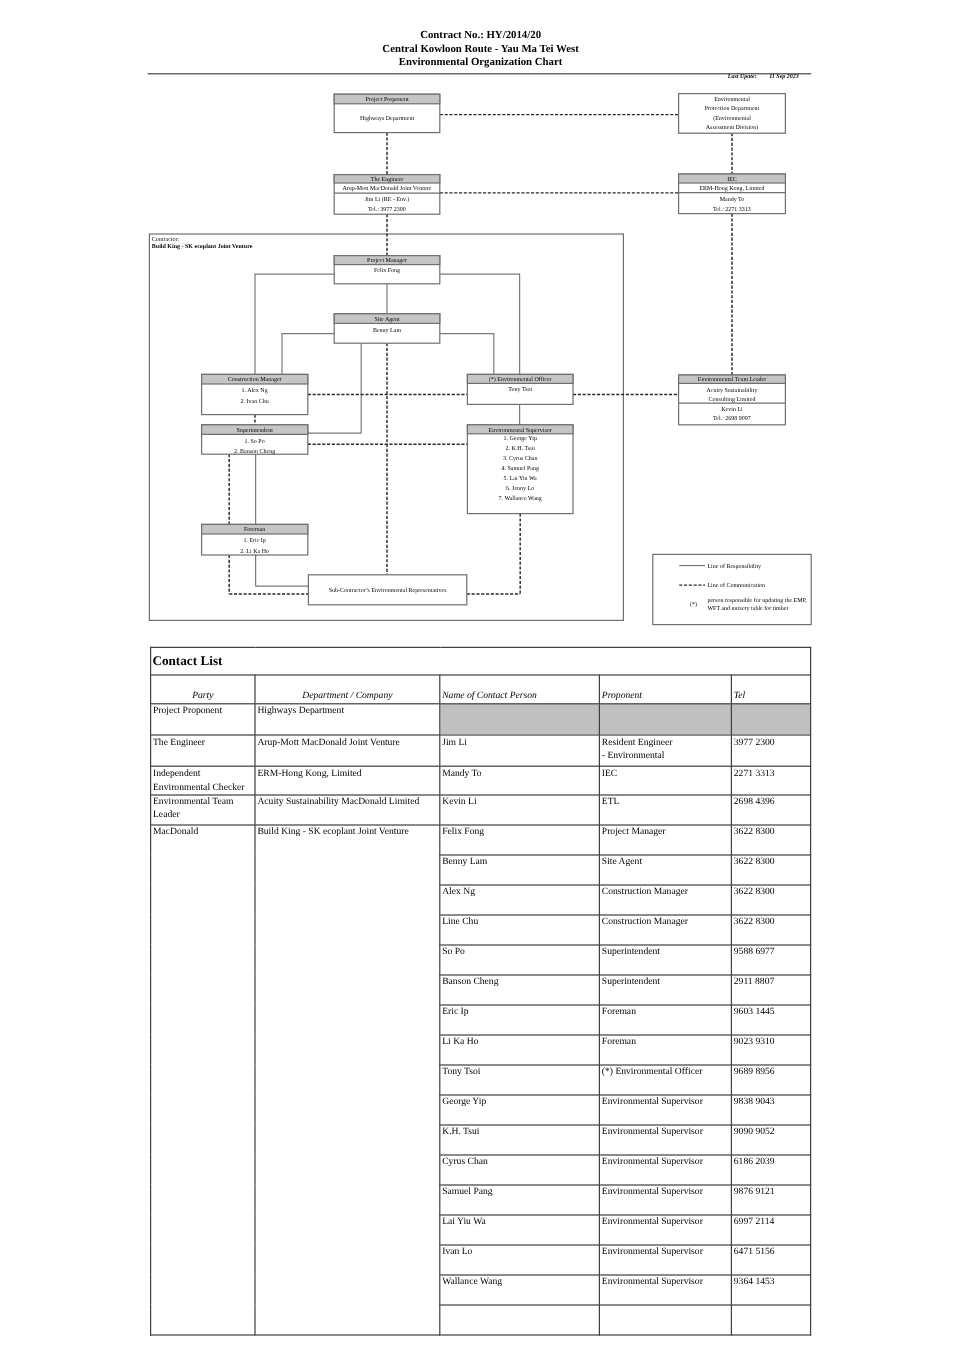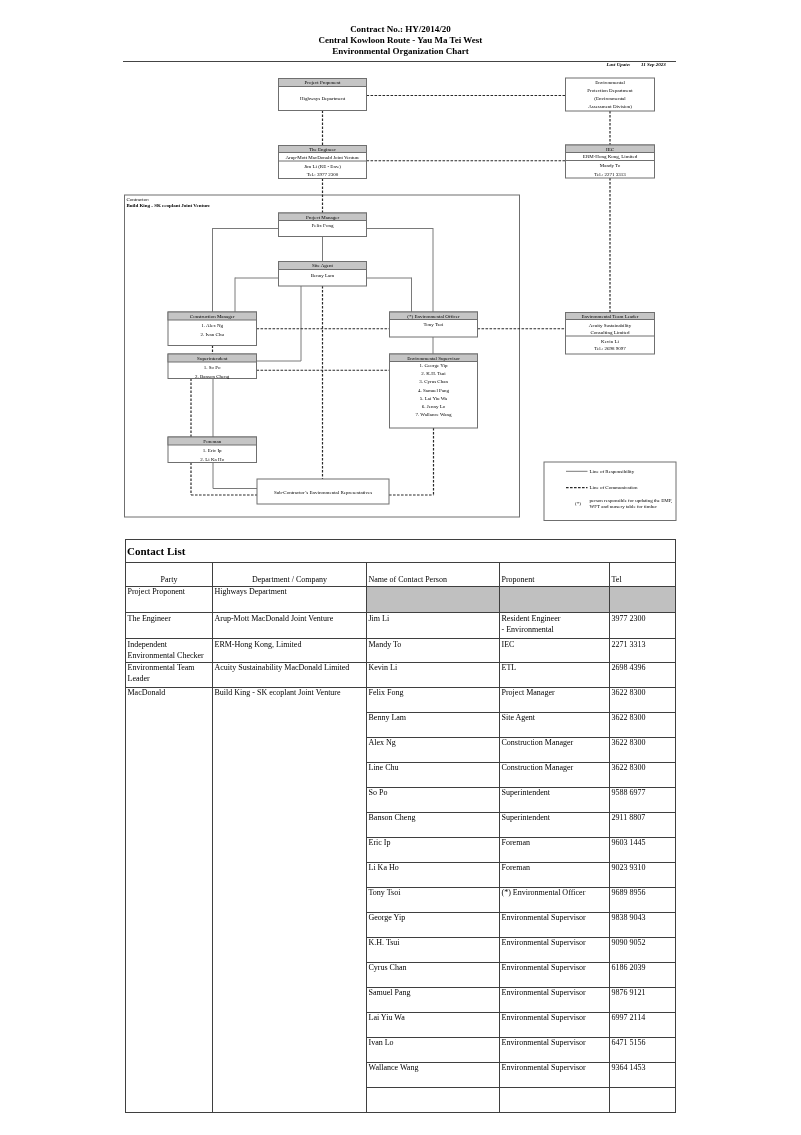--- a/index.html
+++ b/index.html
@@ -3,21 +3,21 @@
 <style>
 html,body{margin:0;padding:0;background:#fff;}
 body{position:relative;width:801px;height:1135px;font-family:"Liberation Serif",serif;color:#000;}
 .hdr{position:absolute;top:24px;left:0;width:801px;text-align:center;font-weight:bold;font-size:9px;line-height:11.05px;font-family:Liberation Serif, serif;}
 .rule{position:absolute;left:123px;top:61px;width:553px;height:1px;background:#444;}
 .lastup{position:absolute;top:61.9px;left:606.5px;width:80px;font-size:5px;line-height:5px;font-weight:bold;font-style:italic;}
 .lastup .d{position:absolute;left:34.5px;top:0;}
 table.cl{position:absolute;left:125px;top:538.5px;width:550px;border-collapse:collapse;table-layout:fixed;font-size:8px;line-height:10.9px;}
 table.cl td{border:1px solid #3f3f3f;padding:0.5px 1.5px 0 1.5px;vertical-align:top;overflow:hidden;}
 table.cl td.title{font-size:11px;font-weight:bold;vertical-align:middle;line-height:normal;padding-left:1px;}
-table.cl tr.hd td{vertical-align:middle;padding-top:12px;}
+table.cl tr.hd td{vertical-align:middle;padding-top:12px;font-style:italic;}
 table.cl td.c{text-align:center;}
 table.cl td.g{background:#c0c0c0;}
 </style></head>
 <body>
 <div class="hdr">Contract No.: HY/2014/20<br>Central Kowloon Route - Yau Ma Tei West<br>Environmental Organization Chart</div>
 <div class="rule"></div>
 <div class="lastup"><span>Last Upate:</span><span class="d">11 Sep 2023</span></div>
 <svg width="801" height="535" viewBox="0 0 801 535" xmlns="http://www.w3.org/2000/svg" style="position:absolute;left:0;top:0" font-family="Liberation Serif, serif" fill="#000">
 <rect x="124.5" y="195" width="395" height="322" fill="none" stroke="#6f6f6f" stroke-width="1"></rect>
 <rect x="544" y="462" width="132" height="58.5" fill="none" stroke="#6f6f6f" stroke-width="1"></rect>

